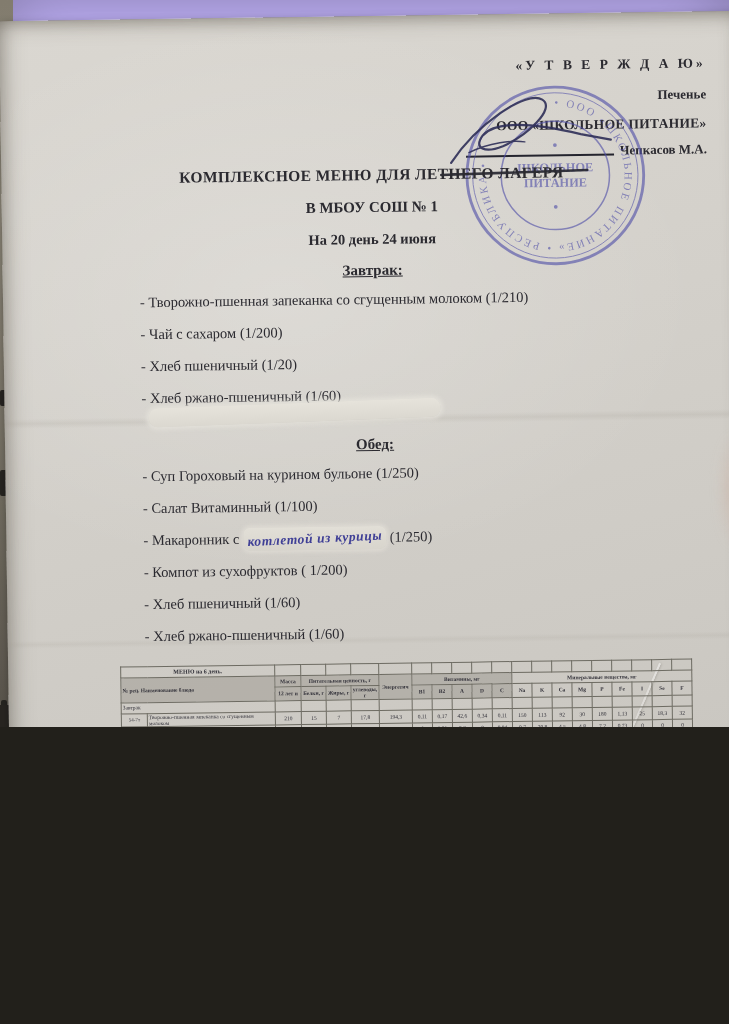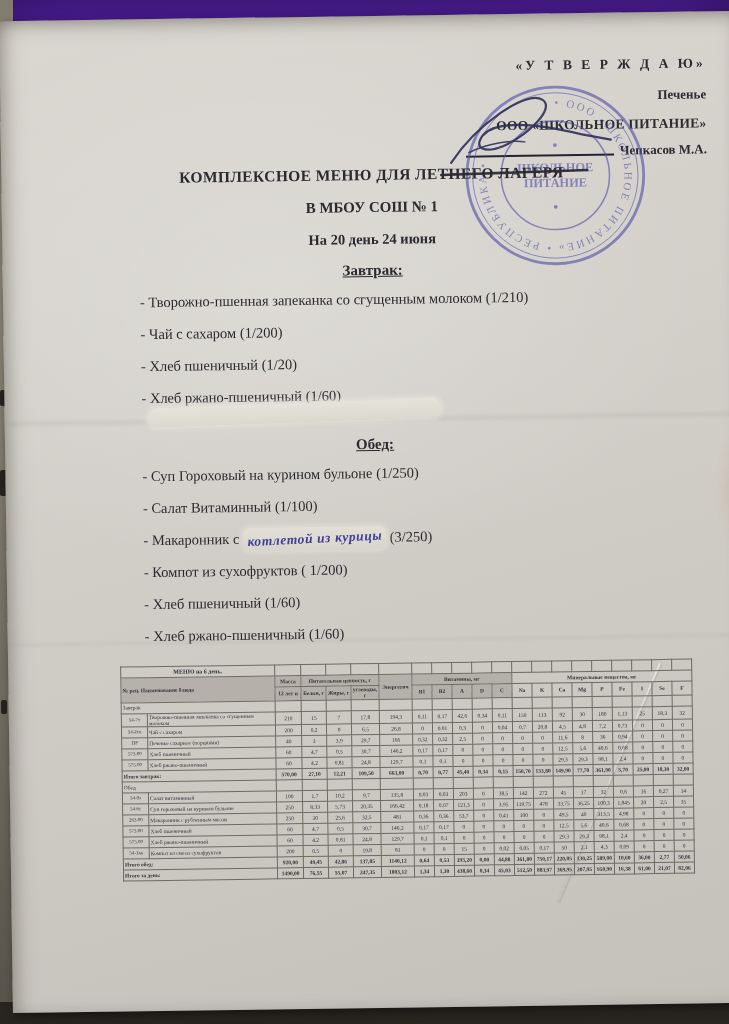--- a/index.html
+++ b/index.html
@@ -1,17 +1,17 @@
 <!DOCTYPE html>
 <html><head>
 <meta charset="utf-8">
 <style>
   html,body{margin:0;padding:0;background:#22201b;}
-  .photo{position:relative;width:729px;height:1024px;overflow:hidden;
-    background:#4c1d95;font-family:"Liberation Serif",serif;
+  .photo{position:relative;width:729px;height:727px;overflow:hidden;
+    background:#c4b5fd;font-family:"Liberation Serif",serif;
     box-shadow:inset 0 0 70px rgba(0,0,0,.35);}
   .torn-strip{position:absolute;left:0;top:0;width:13px;height:100%;
     background:linear-gradient(180deg,#827c6e 0%,#8a8476 30%,#6f6a5e 70%,#57524a 100%);}
   .torn-mark{position:absolute;background:#262420;border-radius:2px;}
   .bottom-shadow{position:absolute;left:0;bottom:0;width:100%;height:22px;background:#282521;}
   .paper{position:absolute;left:6px;top:16px;width:736px;height:992px;
     transform:rotate(-0.8deg);
     background:
       radial-gradient(ellipse 600px 400px at 38% 28%,rgba(255,255,255,.20),rgba(255,255,255,0) 70%),
       linear-gradient(165deg,#dad7d1 0%,#d3d0ca 38%,#cdcac4 66%,#c4c1bb 100%);
@@ -137,21 +137,21 @@
       <div class="menu-item">- Хлеб пшеничный (1/20)</div>
       <div class="menu-item">- Хлеб ржано-пшеничный (1/60)</div>
     </div>
     <div class="whiteout"></div>
 
     <div class="obed-head">Обед:</div>
 
     <div class="menu-list ln">
       <div class="menu-item">- Суп Гороховый на курином бульоне  (1/250)</div>
       <div class="menu-item">- Салат Витаминный (1/100)</div>
-      <div class="menu-item"><span>- Макаронник с </span><span class="hand-wrap"><span class="hand">котлетой из курицы</span></span><span> (3/250)</span></div>
+      <div class="menu-item"><span>- Макаронник с </span><span class="hand-wrap"><span class="hand">котлетой из курицы</span></span><span> (1/250)</span></div>
       <div class="menu-item">- Компот из сухофруктов ( 1/200)</div>
       <div class="menu-item">- Хлеб пшеничный (1/60)</div>
       <div class="menu-item">- Хлеб ржано-пшеничный (1/60)</div>
     </div>
 
     <div class="tbl-wrap">
       <table>
         <colgroup>
           <col style="width:26px">
             <col style="width:128px">

